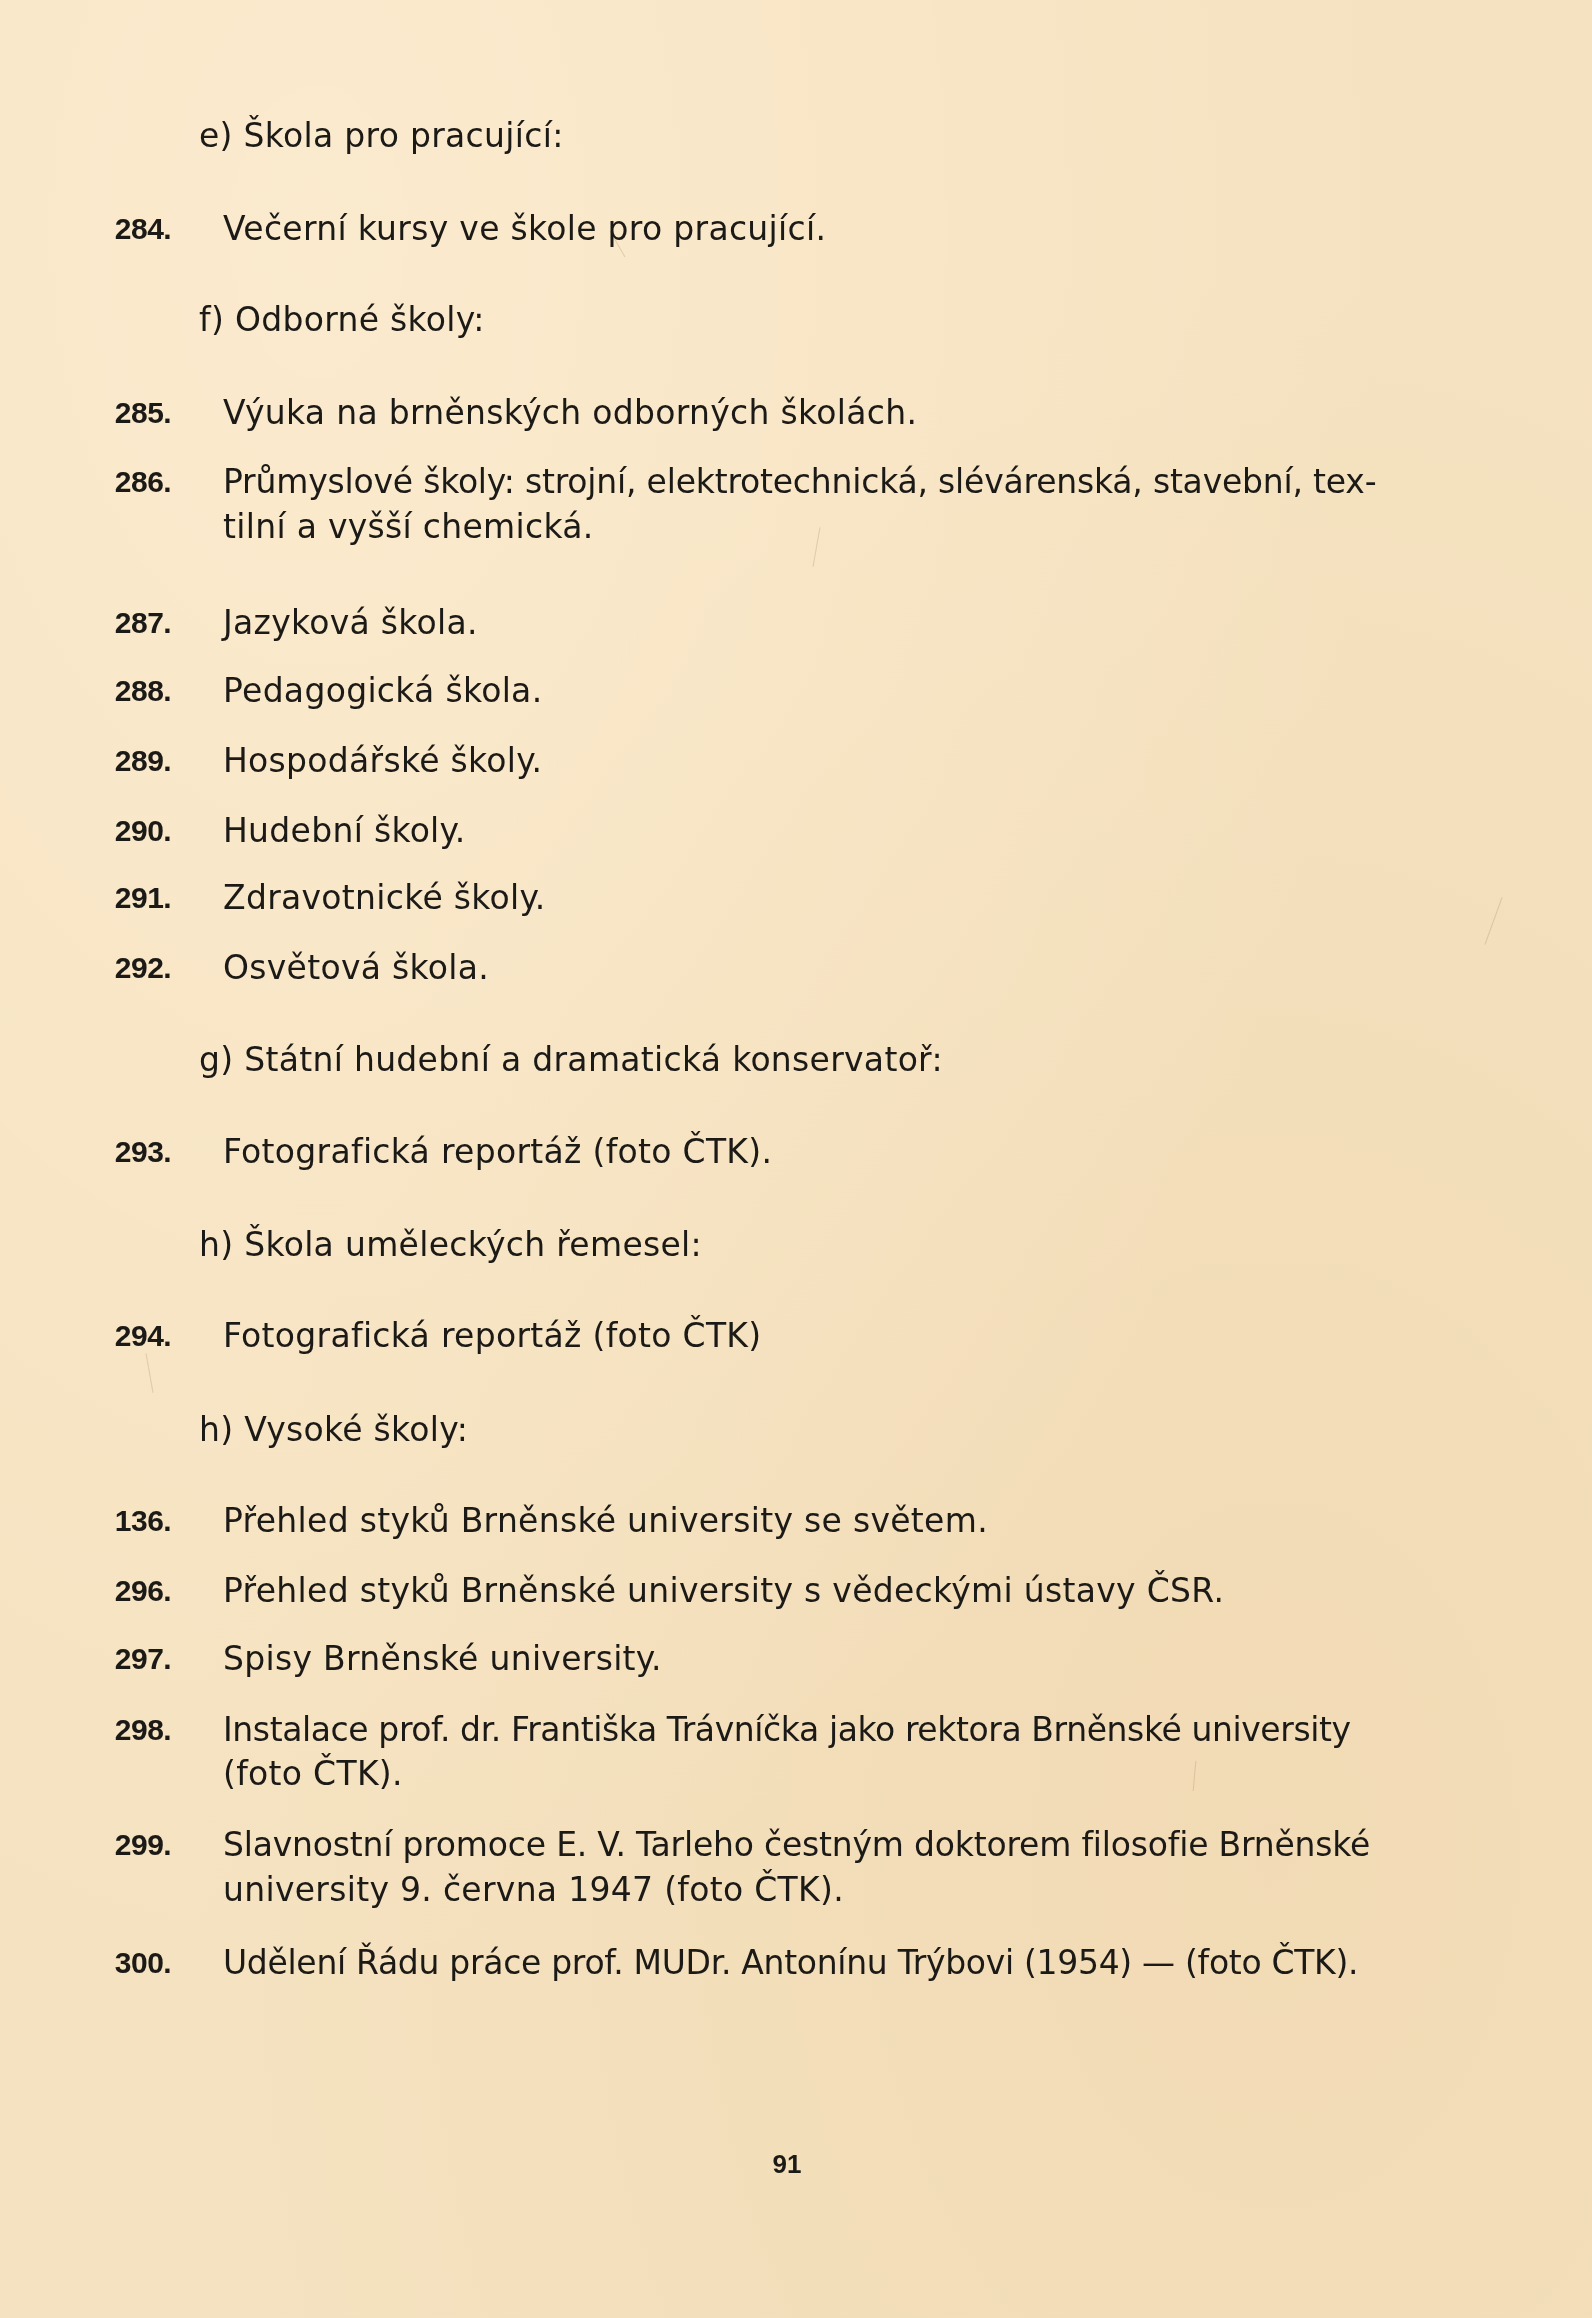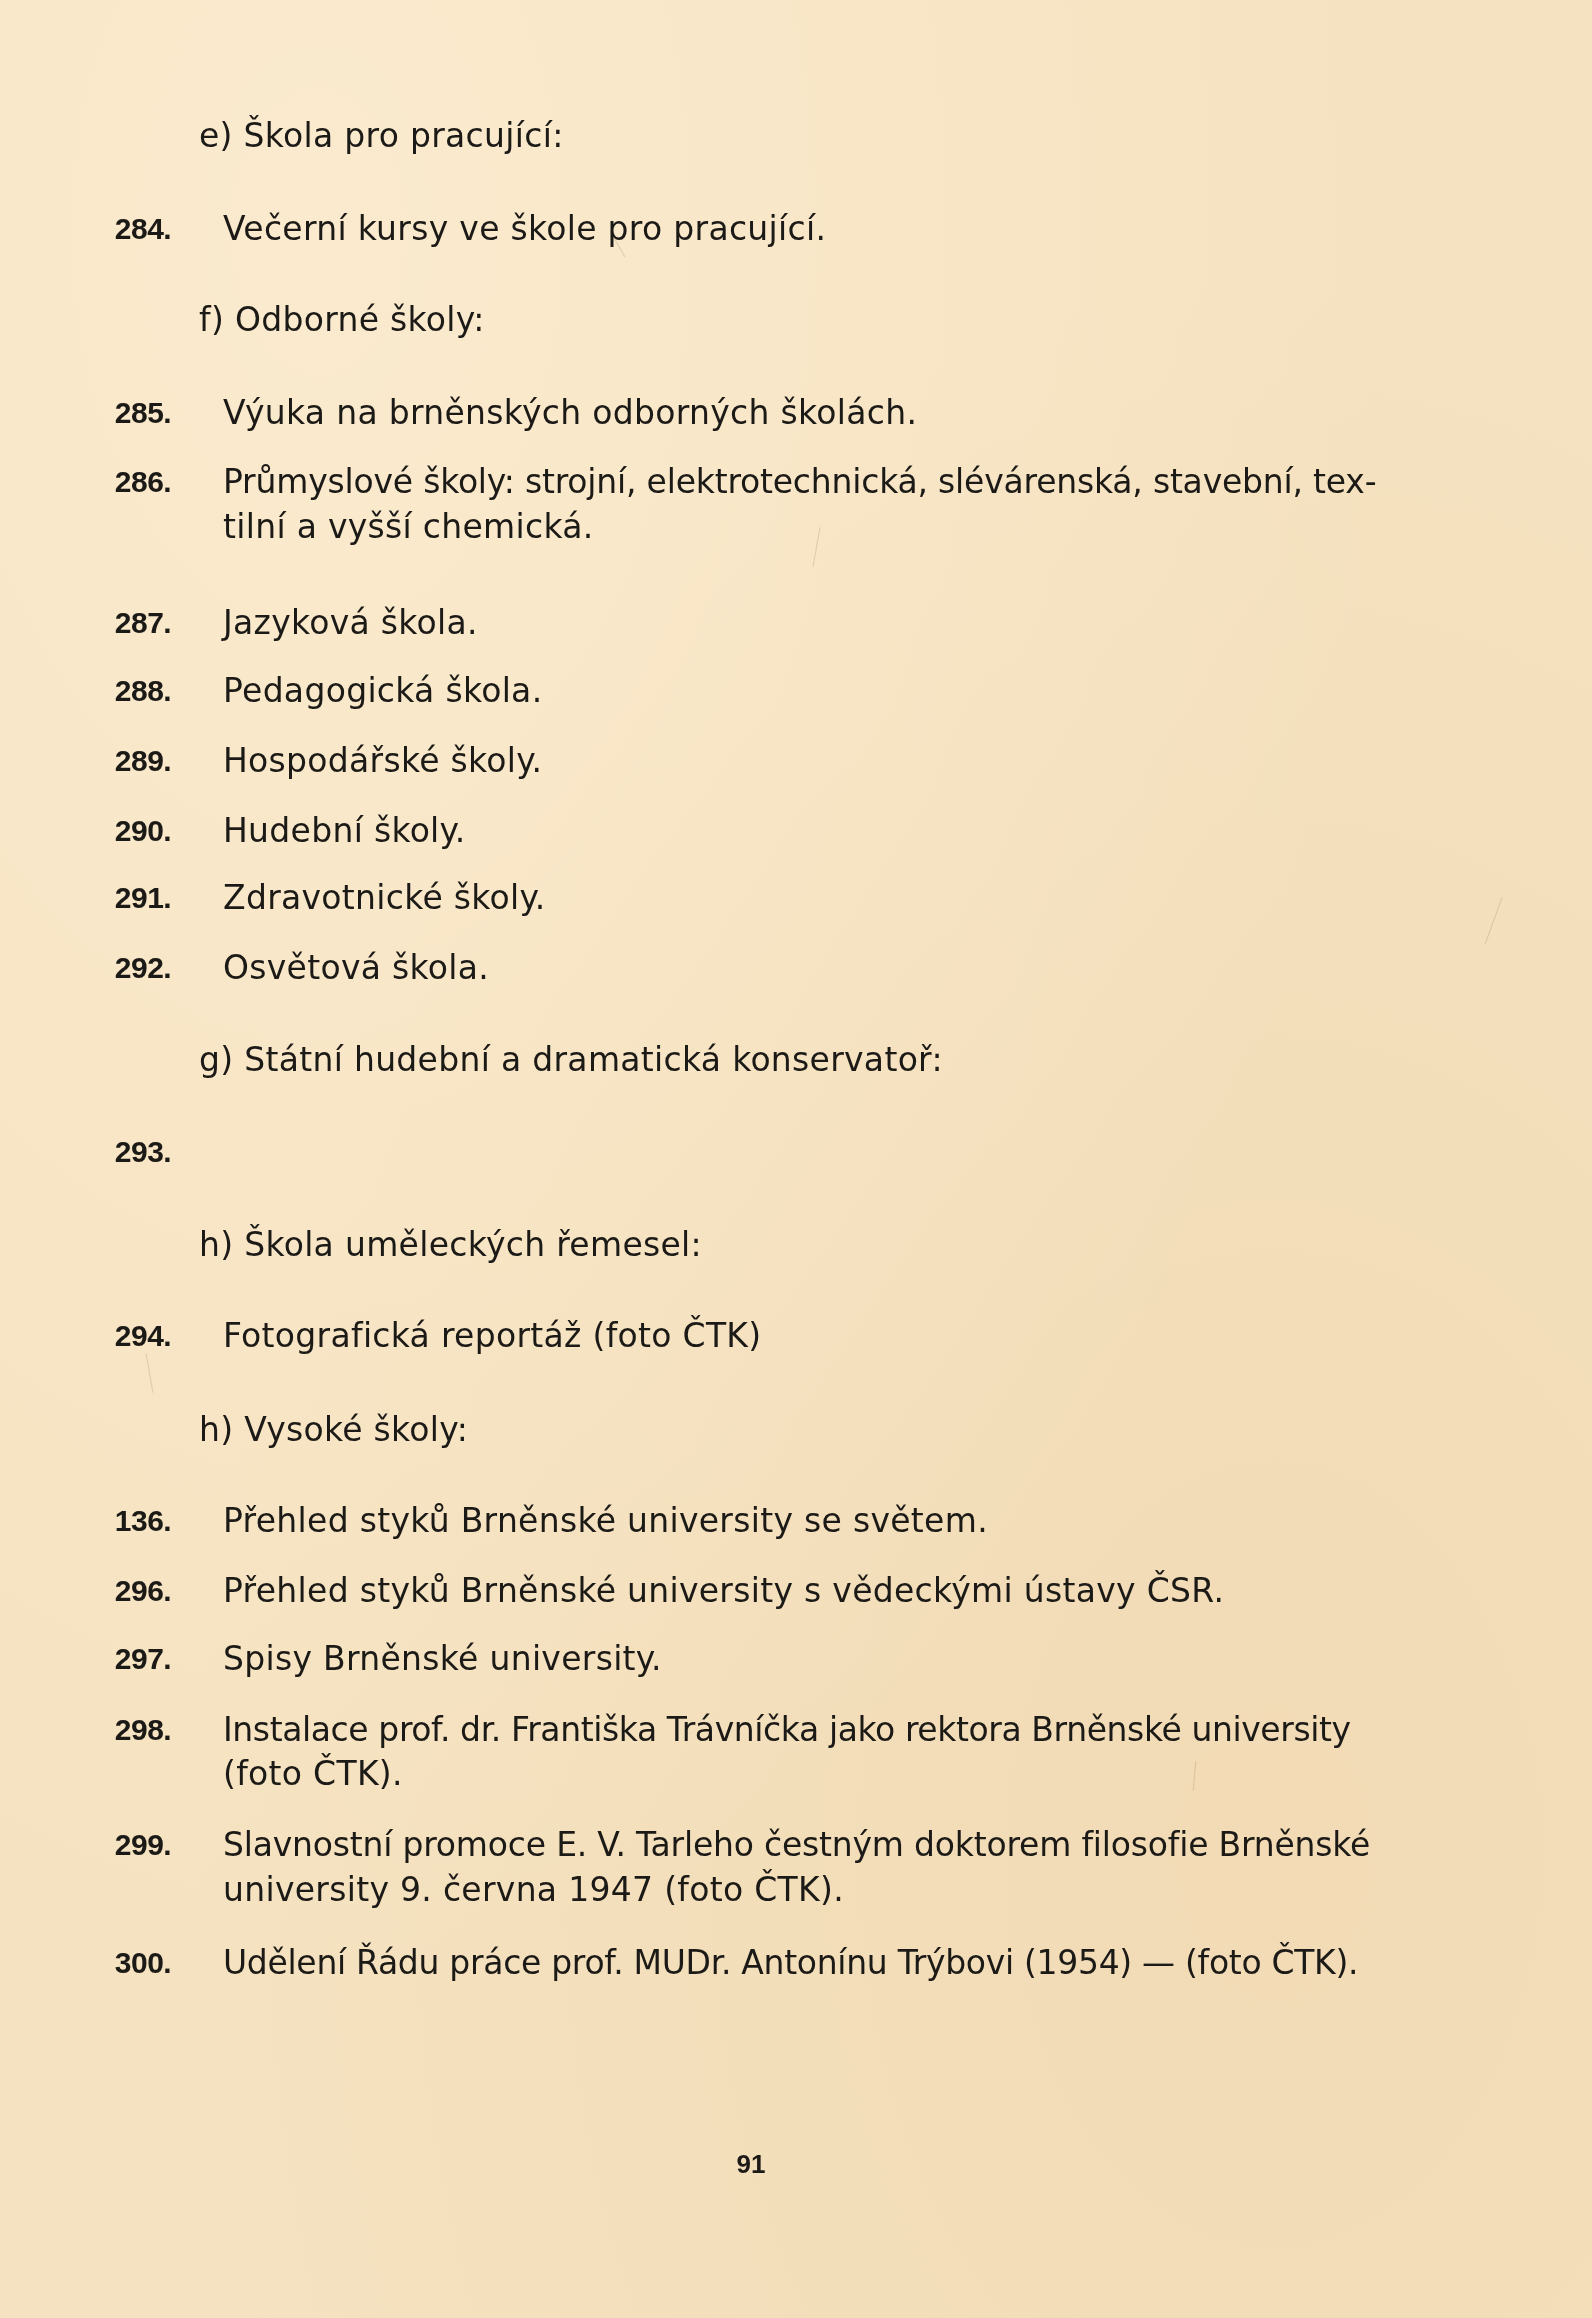--- a/index.html
+++ b/index.html
@@ -21,21 +21,21 @@
   .num {
     position: absolute; left: 98px; width: 90px;
     font-family: "Liberation Sans", sans-serif; font-weight: bold;
     font-size: 30px; line-height: 40px; letter-spacing: -0.5px; text-align: center;
   }
   .txt { left: 199px; margin-left: 24px; }
   .heading { left: 199px; }
   .pagenum {
     position: absolute; left: 0; width: 1502px; text-align: center;
     font-family: "Liberation Sans", sans-serif; font-weight: bold;
-    font-size: 26px; top: 2149px;
+    font-size: 26px; top: 2149px; padding-left: 36px;
   }
   .fiber {
     position: absolute; width: 1px; background: rgba(160,120,80,0.25);
   }
 </style>
 </head>
 <body>
 
 <div class="page">
 
@@ -71,20 +71,21 @@
   <div class="line txt" style="top:811px">Hudební školy.</div>
 
   <div class="num" style="top:878px">291.</div>
   <div class="line txt" style="top:878px">Zdravotnické školy.</div>
 
   <div class="num" style="top:948px">292.</div>
   <div class="line txt" style="top:948px">Osvětová škola.</div>
 
   <div class="line heading" style="top:1040px">g) Státní hudební a dramatická konservatoř:</div>
   <div class="num" style="top:1132px">293.</div>
+  <div class="line txt" style="top:1132px">Fotografická reportáž (foto ČTK).</div>
 
   <div class="line heading" style="top:1225px">h) Škola uměleckých řemesel:</div>
   <div class="num" style="top:1316px">294.</div>
   <div class="line txt" style="top:1316px">Fotografická reportáž (foto ČTK)</div>
 
   <div class="line heading" style="top:1410px">h) Vysoké školy:</div>
 
   <div class="num" style="top:1501px">136.</div>
   <div class="line txt" style="top:1501px">Přehled styků Brněnské university se světem.</div>
 

